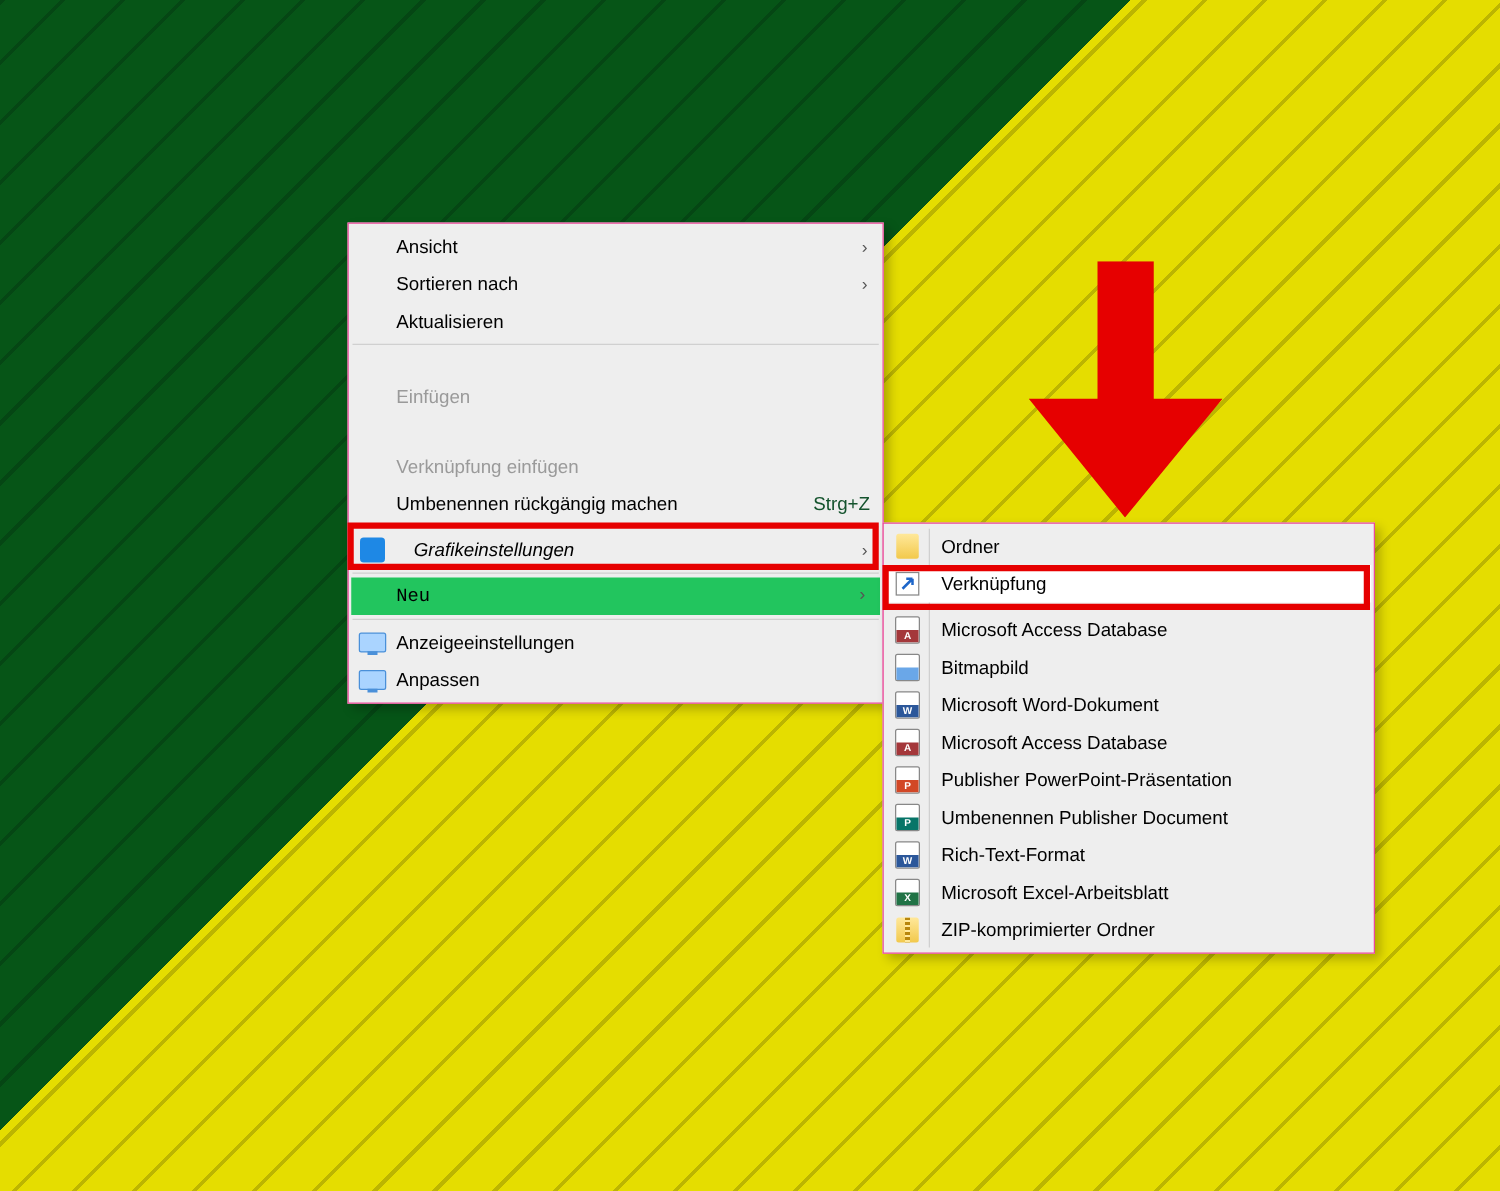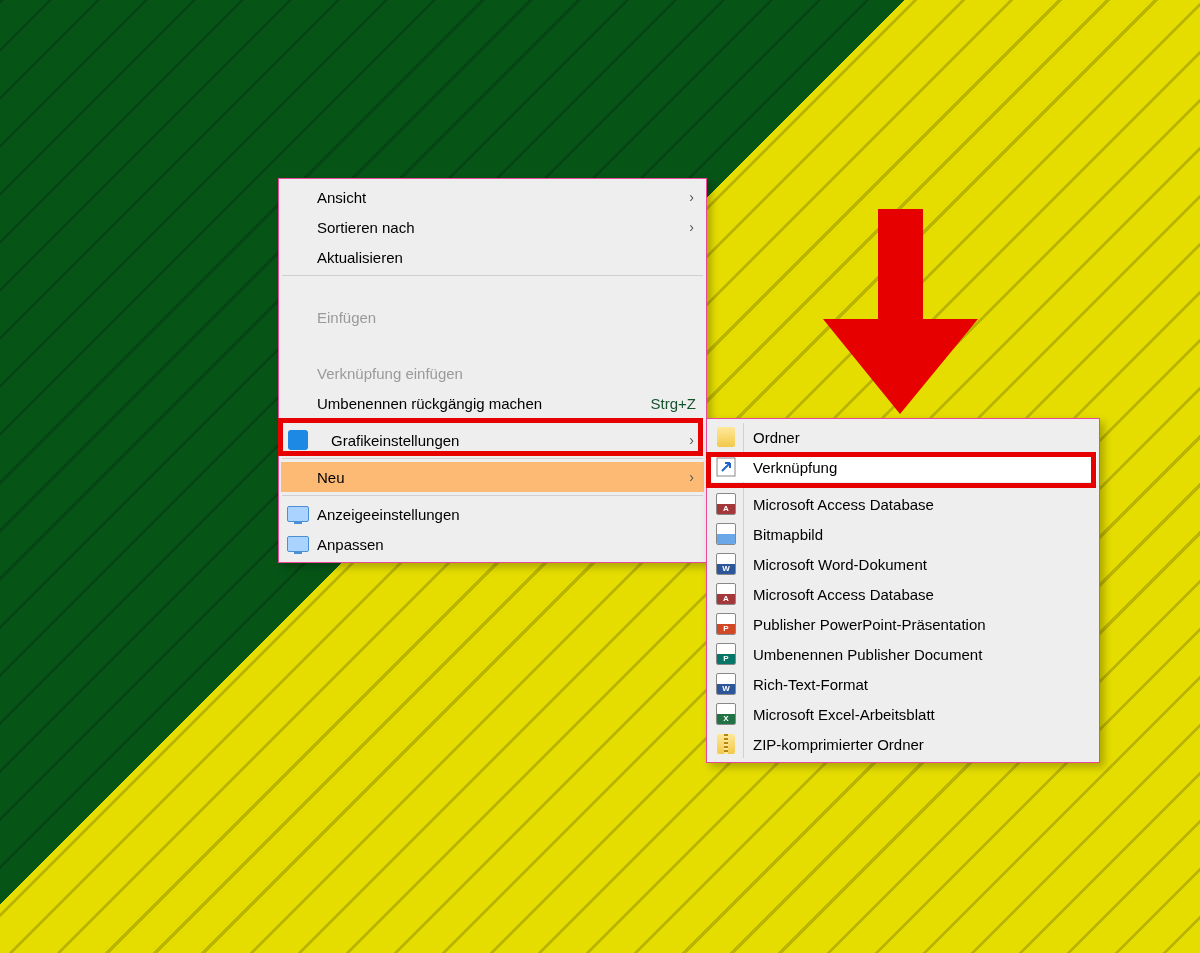--- a/index.html
+++ b/index.html
@@ -94,27 +94,27 @@
     <span>Umbenennen rückgängig machen</span>
     <span class="shortcut">Strg+Z</span>
   </div>
 
   <div class="sep"></div>
 
   <div class="item hoverable">
     <span class="icon">
         <span class="intel"></span>
       </span>
-    <span style="margin-left:14px;">Grafikeinstellungen</span>
-    <span class="arrow">›</span>
-  </div>
-
-  <div class="sep"></div>
-
-  <div class="item hoverable" style="background:#fdba74;">
+    <span style="margin-left:14px;font-style:italic;">Grafikeinstellungen</span>
+    <span class="arrow">›</span>
+  </div>
+
+  <div class="sep"></div>
+
+  <div class="item hoverable" style="background:#22c55e;font-family:Liberation Mono, monospace;">
     <span>Neu</span>
     <span class="arrow">›</span>
   </div>
 
   <div class="sep"></div>
 
   <div class="item hoverable">
     <span class="icon">
         <span class="monitor"></span>
       </span>

